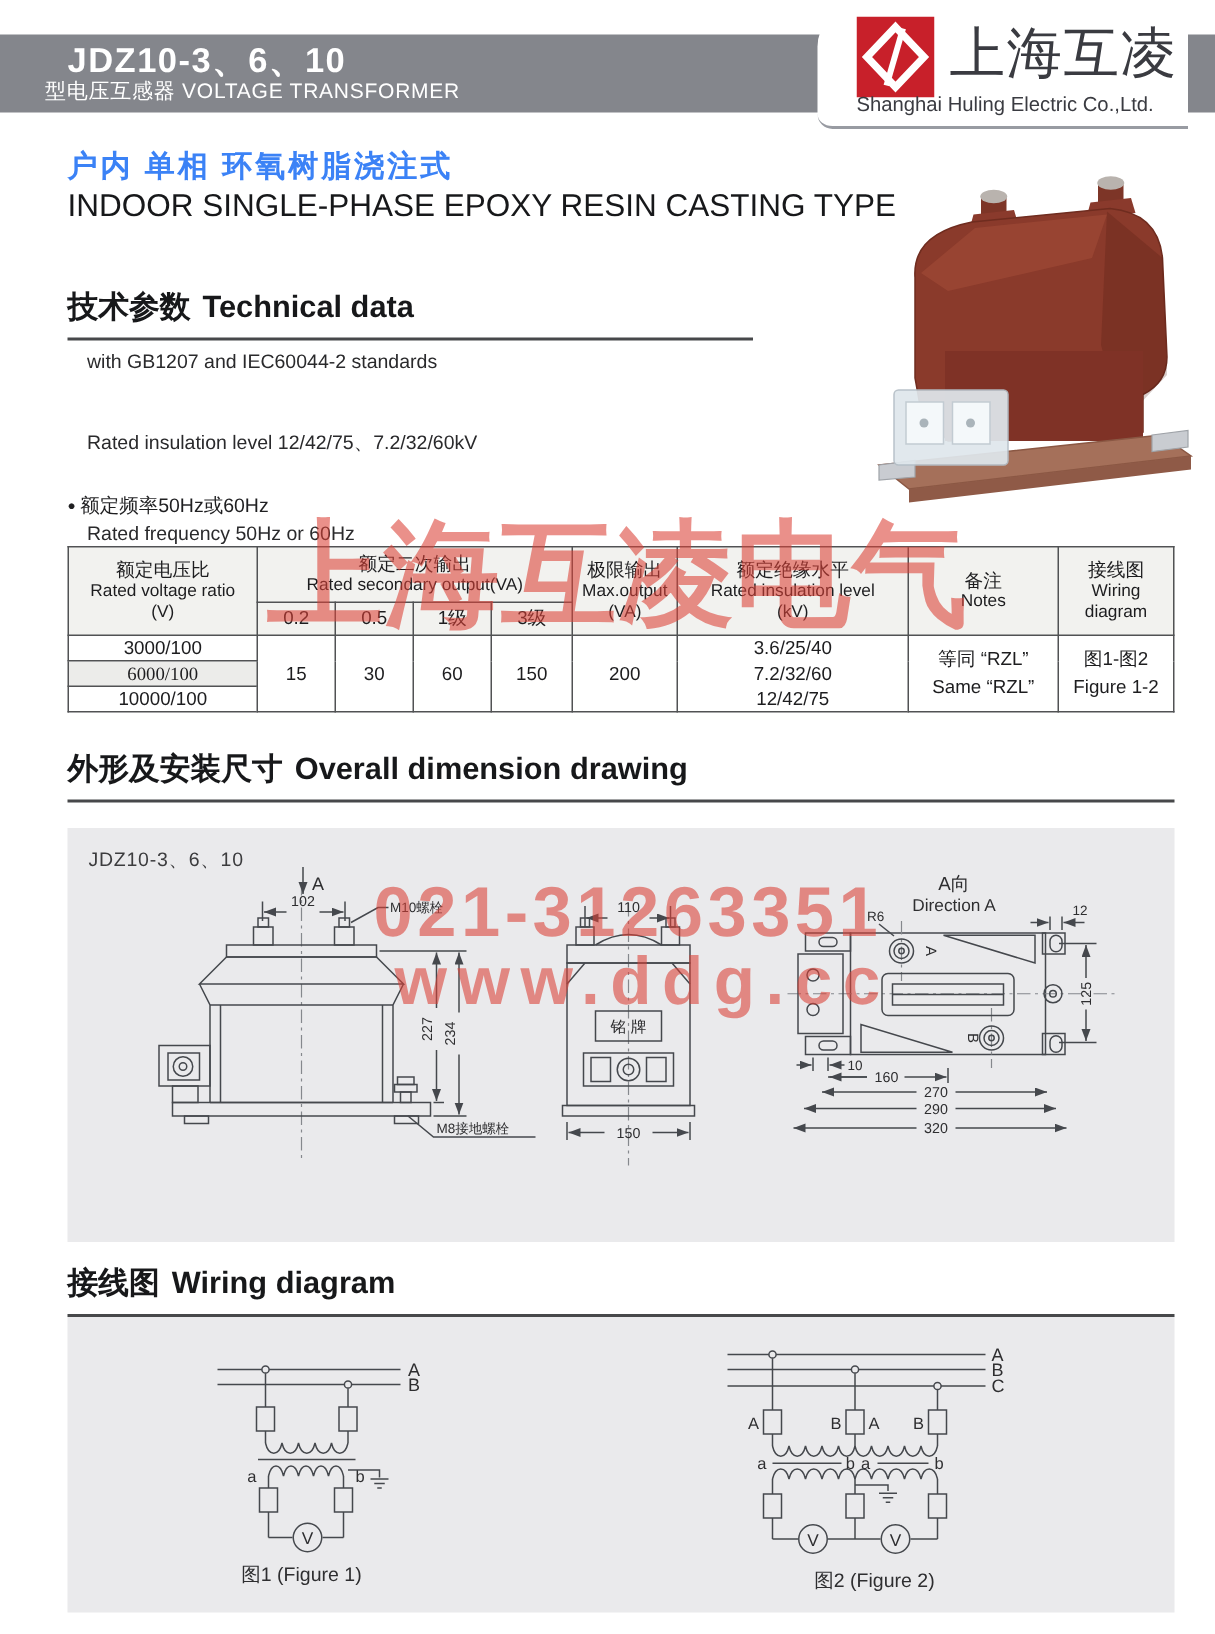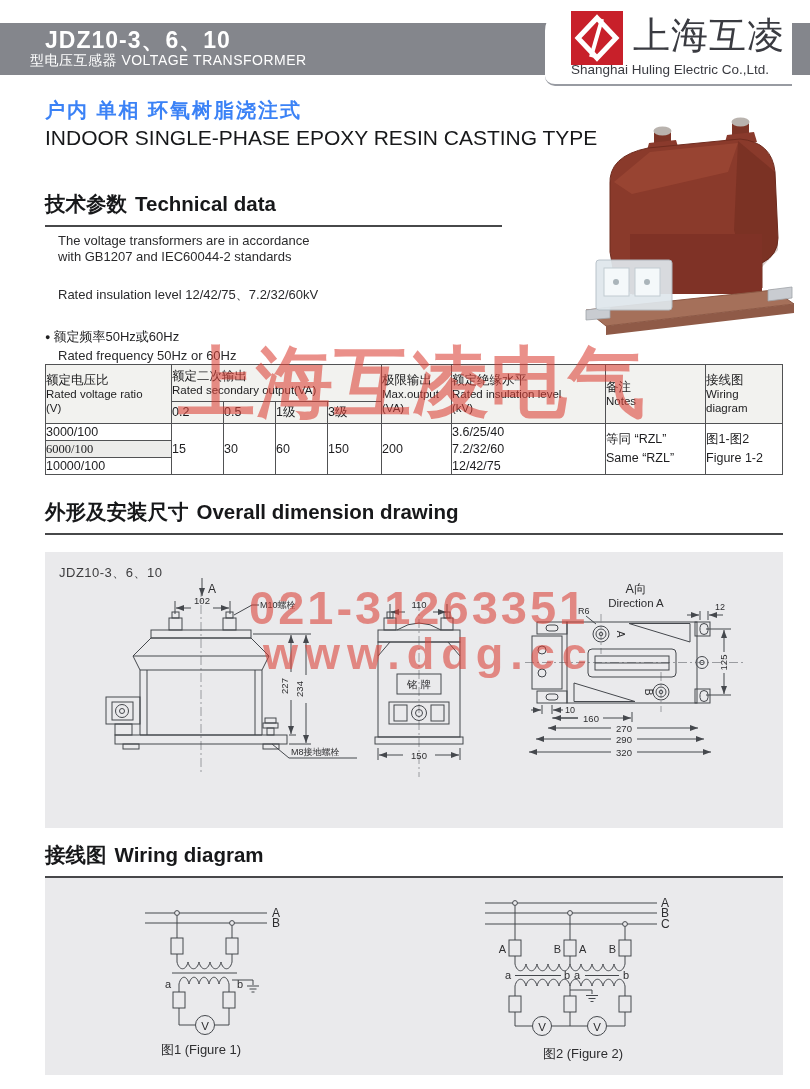--- a/index.html
+++ b/index.html
@@ -30,21 +30,21 @@
   .b-cn .dot{font-size:9px;vertical-align:1.5px;margin-right:3px;}
   .b-en{font-size:13px;color:#2a2a2c;margin-left:13px;margin-top:1.5px;white-space:nowrap;}
   
   .wm{position:absolute;font-weight:bold;z-index:6;pointer-events:none;white-space:nowrap;color:rgba(219,63,53,.58);}
   #wm-brand{left:178px;top:332px;font-size:77px;letter-spacing:1px;}
   #wm-phone{left:249px;top:580px;font-size:47px;letter-spacing:3px;}
   #wm-site{left:263px;top:628px;font-size:45px;letter-spacing:7px;}
   
   #ratings{left:45px;top:364px;z-index:2;}
   table{border-collapse:collapse;table-layout:fixed;width:737px;background:#fff;}
-  td{border:1px solid #515254;text-align:left;padding:0;vertical-align:middle;}
+  td{border:1px solid #515254;text-align:center;padding:0;vertical-align:middle;}
   .hd{background:#f2f2ef;font-size:12.5px;line-height:1.2;color:#1d1d1f;}
   .hd .en{font-size:11.5px;}
   .dv{font-size:12.5px;color:#1d1d1f;}
   .nb{border-bottom:none;} .nt{border-top:none;}
   .shade{background:#ececea;font-family:Liberation Serif, serif;}
   tr.h1{height:37px;} tr.h2{height:22px;} tr.r{height:17px;}
   .two-line{line-height:1.55;font-size:12.5px;}
   
   .panel{left:45px;width:738px;background:#eaeaec;z-index:1;}
   #dim-panel{top:552px;height:276px;}
@@ -104,21 +104,20 @@
     <circle cx="44" cy="172" r="3" fill="#aab4ba"></circle>
     <circle cx="75" cy="172" r="3" fill="#aab4ba"></circle>
   </g>
 </svg>
 
 <div class="abs section-h" id="tech-h">
   <span>技术参数</span><span class="en">Technical data</span>
 </div>
 
 <div class="abs bullet" style="top:231px">
-  <div class="b-en">The voltage transformers are in accordance</div>
   <div class="b-en">with GB1207 and IEC60044-2 standards</div>
 </div>
 <div class="abs bullet" style="top:284px">
   <div class="b-en">Rated insulation level 12/42/75、7.2/32/60kV</div>
 </div>
 <div class="abs bullet" style="top:328px">
   <div class="b-cn"><span class="dot">●</span><span>额定频率50Hz或60Hz</span></div>
   <div class="b-en">Rated frequency 50Hz or 60Hz</div>
 </div>
 

